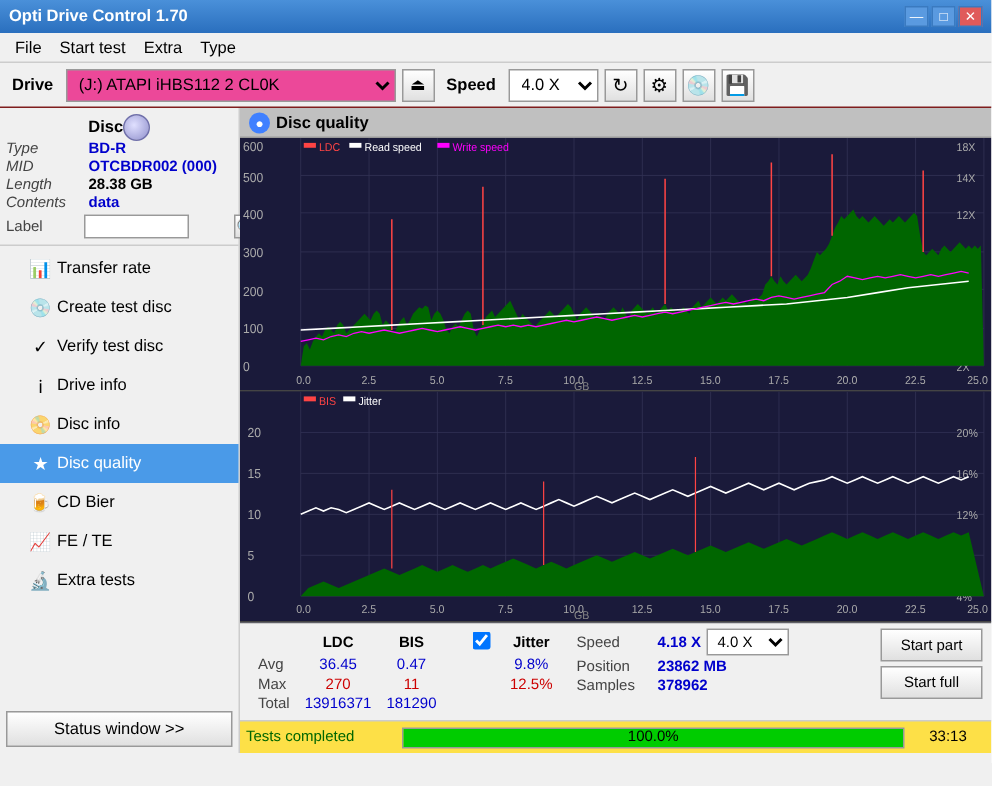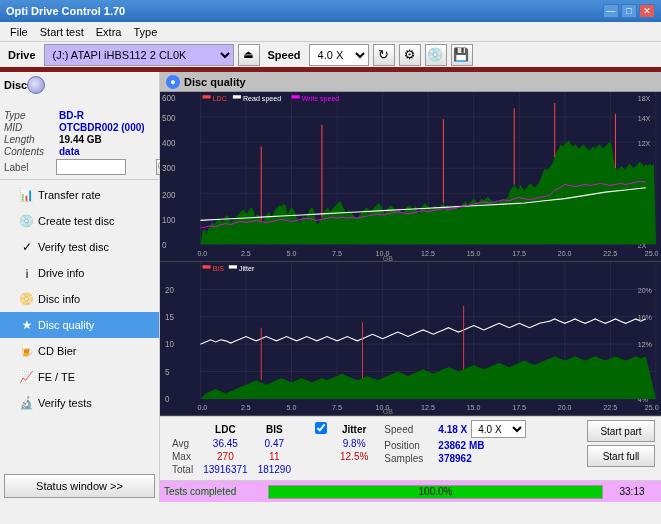--- a/index.html
+++ b/index.html
@@ -51,35 +51,35 @@
       color: #000;
     }
 
     
     .toolbar {
       background: #f0f0f0;
       height: 30px;
       display: flex;
       align-items: center;
       padding: 2px 4px;
-      border-bottom: 5px solid #7f1d1d;
+      border-bottom: 1px solid #7f1d1d;
       gap: 4px;
     }
     .toolbar-label {
       font-size: 11px;
       font-weight: 600;
       padding: 0 4px;
     }
     .toolbar-drive-select {
       height: 22px;
       font-size: 11px;
       padding: 0 4px;
-      width: 190px;
-      border: 1px solid #999;
-      background: #c4b5fd;
+      width: 220px;
+      border: 1px solid #999;
+      background: #ec4899;
     }
     .toolbar-btn {
       height: 22px;
       min-width: 22px;
       padding: 0 4px;
       font-size: 11px;
       border: 1px solid #999;
       background: linear-gradient(to bottom, #fff, #e0e0e0);
       cursor: pointer;
       display: flex; align-items: center; justify-content: center;
@@ -120,22 +120,22 @@
     }
 
     
     .disc-info-panel {
       border-bottom: 1px solid #ccc;
       padding: 4px;
     }
     .disc-header {
       display: flex;
       align-items: center;
-      justify-content: flex-start;
-      margin-bottom: 16px;
+      justify-content: center;
+      margin-bottom: 0;
     }
     .disc-header-title { font-size: 11px; font-weight: 600; }
     .disc-icon {
       width: 18px; height: 18px;
       background: radial-gradient(circle at 40% 40%, #e0e0ff, #9090cc);
       border-radius: 50%;
       border: 1px solid #7070aa;
     }
     .disc-field { display: flex; margin-bottom: 1px; }
     .disc-field-label { width: 55px; color: #444; font-size: 10px; font-style: italic; }
@@ -254,21 +254,21 @@
       border-top: 1px solid #ccc;
       padding: 3px 6px;
       display: flex;
       align-items: flex-start;
       gap: 10px;
     }
 
     
     .status-bar {
       height: 22px;
-      background: #f0abfc;
+      background: #fde047;
       border-top: 1px solid #ccc;
       display: flex;
       align-items: center;
       padding: 0 4px;
       gap: 4px;
     }
     .status-text { font-size: 10px; color: #006600; width: 100px; }
     .progress-bar-container {
       flex: 1;
       height: 14px;
@@ -381,21 +381,21 @@
       <div class="disc-field">
         <span class="disc-field-label">Type</span>
         <span class="disc-field-value">BD-R</span>
       </div>
       <div class="disc-field">
         <span class="disc-field-label">MID</span>
         <span class="disc-field-value">OTCBDR002 (000)</span>
       </div>
       <div class="disc-field">
         <span class="disc-field-label">Length</span>
-        <span class="disc-field-value normal">19.44 GB</span>
+        <span class="disc-field-value normal">28.38 GB</span>
       </div>
       <div class="disc-field">
         <span class="disc-field-label">Contents</span>
         <span class="disc-field-value">data</span>
       </div>
       <div class="disc-label-row">
         <span class="disc-label-text">Label</span>
         <input class="disc-label-input" type="text" value="" style="">
         <button class="disc-label-btn">🔍</button>
       </div>
@@ -429,21 +429,21 @@
       <div class="nav-item">
         <span class="nav-icon">🍺</span>
         <span>CD Bier</span>
       </div>
       <div class="nav-item">
         <span class="nav-icon">📈</span>
         <span>FE / TE</span>
       </div>
       <div class="nav-item">
         <span class="nav-icon">🔬</span>
-        <span>Verify tests</span>
+        <span>Extra tests</span>
       </div>
     </div>
 
     <div style="flex:1"></div>
     <button class="status-window-btn">Status window &gt;&gt;</button>
   </div>
 
   <div class="content-area">
 
     <div class="chart-header">

